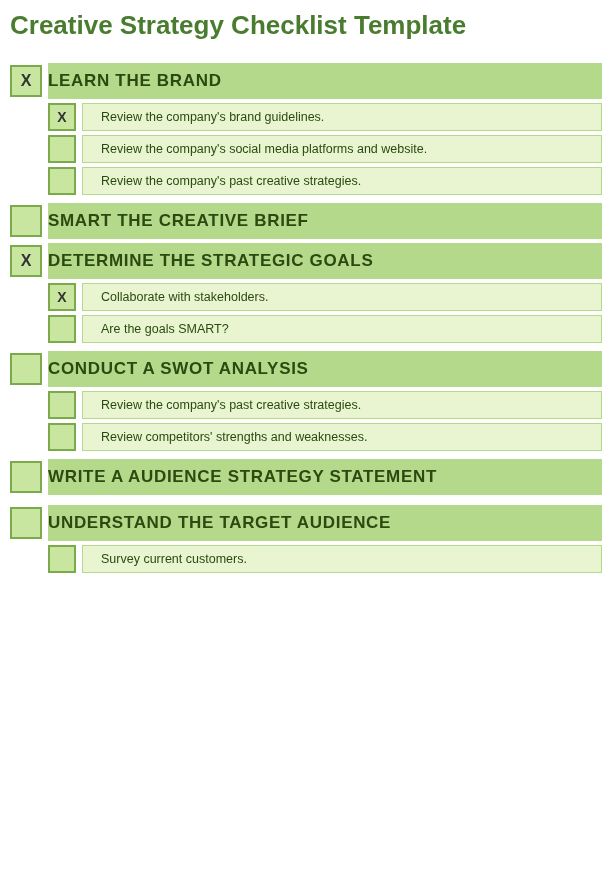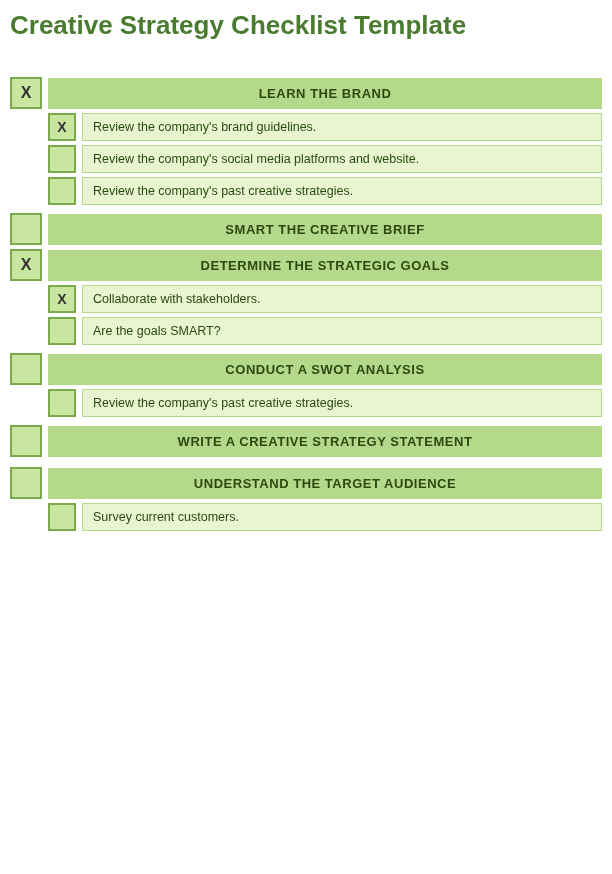--- a/index.html
+++ b/index.html
@@ -7,21 +7,21 @@
       font-family: Arial, sans-serif;
       background: #fff;
       width: 612px;
       min-height: 874px;
       padding: 10px 10px 20px 10px;
     }
     h1 {
       font-size: 26px;
       font-weight: bold;
       color: #4a7c2f;
-      margin-bottom: 36px;
+      margin-bottom: 22px;
       line-height: 1.2;
     }
     .section-row {
       display: flex;
       align-items: center;
       margin-bottom: 4px;
     }
     .section-checkbox {
       width: 32px;
       height: 32px;
@@ -35,24 +35,23 @@
       font-weight: bold;
       font-size: 16px;
       color: #333;
       cursor: pointer;
     }
     .section-header {
       flex: 1;
       background: #b5d98a;
       padding: 8px 0;
       font-weight: bold;
-      font-size: 13px;
+      font-size: 17px;
       color: #2a4a10;
       letter-spacing: 0.04em;
-      text-align: center;
     }
     .items-container {
       margin-left: 38px;
       margin-bottom: 8px;
     }
     .item-row {
       display: flex;
       align-items: center;
       margin-bottom: 4px;
     }
@@ -68,21 +67,21 @@
       margin-right: 6px;
       font-weight: bold;
       font-size: 14px;
       color: #333;
       cursor: pointer;
     }
     .item-label {
       flex: 1;
       background: #e8f5d0;
       border: 1px solid #b5d98a;
-      padding: 6px 10px;
+      padding: 6px 18px;
       font-size: 12.5px;
       color: #2a4a10;
     }
     .spacer { height: 6px; }
   </style>
 </head>
 <body>
 
 <h1>Creative Strategy Checklist Template</h1>
 
@@ -125,24 +124,28 @@
     </div>
     <div class="section-row">
       <div class="section-checkbox"></div>
       <div class="section-header">CONDUCT A SWOT ANALYSIS</div>
     </div>
     <div class="items-container">
       <div class="item-row">
         <div class="item-checkbox"></div>
         <div class="item-label">Review the company's past creative strategies.</div>
       </div>
+      <div class="item-row">
+        <div class="item-checkbox"></div>
+        <div class="item-label">Review competitors' strengths and weaknesses.</div>
+      </div>
     </div>
     <div class="section-row">
       <div class="section-checkbox"></div>
-      <div class="section-header">WRITE A CREATIVE STRATEGY STATEMENT</div>
+      <div class="section-header">WRITE A AUDIENCE STRATEGY STATEMENT</div>
     </div>
     <div class="spacer"></div>
     <div class="section-row">
       <div class="section-checkbox"></div>
       <div class="section-header">UNDERSTAND THE TARGET AUDIENCE</div>
     </div>
     <div class="items-container">
       <div class="item-row">
         <div class="item-checkbox"></div>
         <div class="item-label">Survey current customers.</div>

